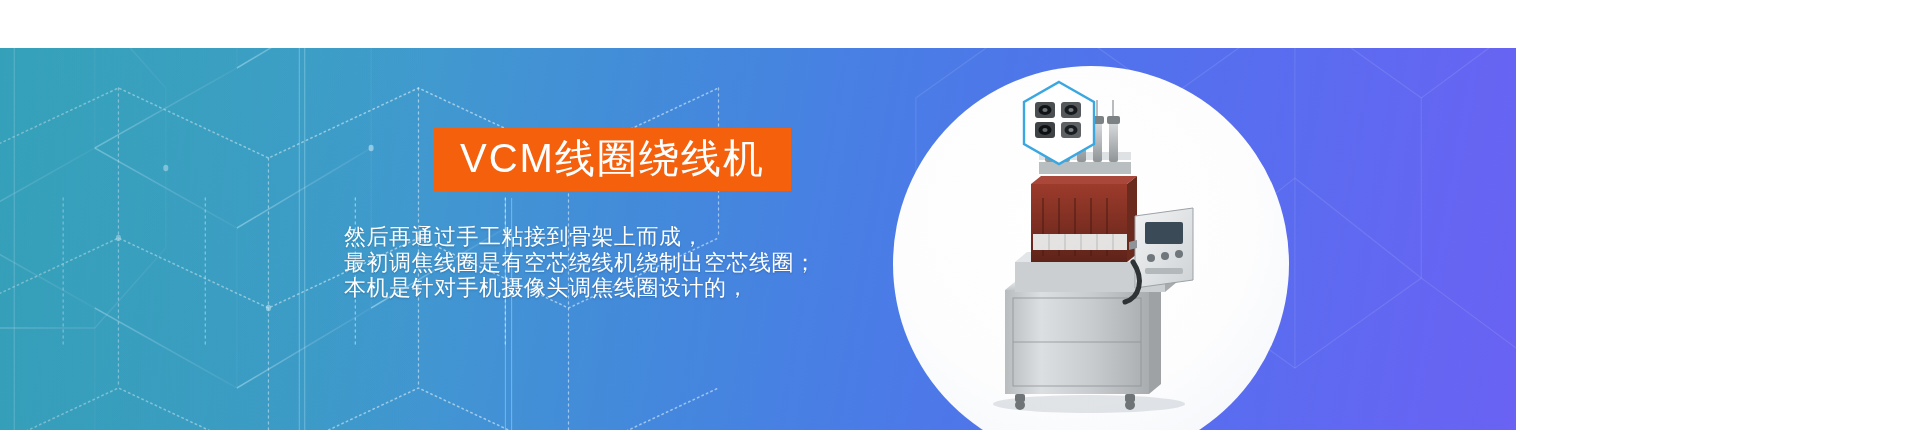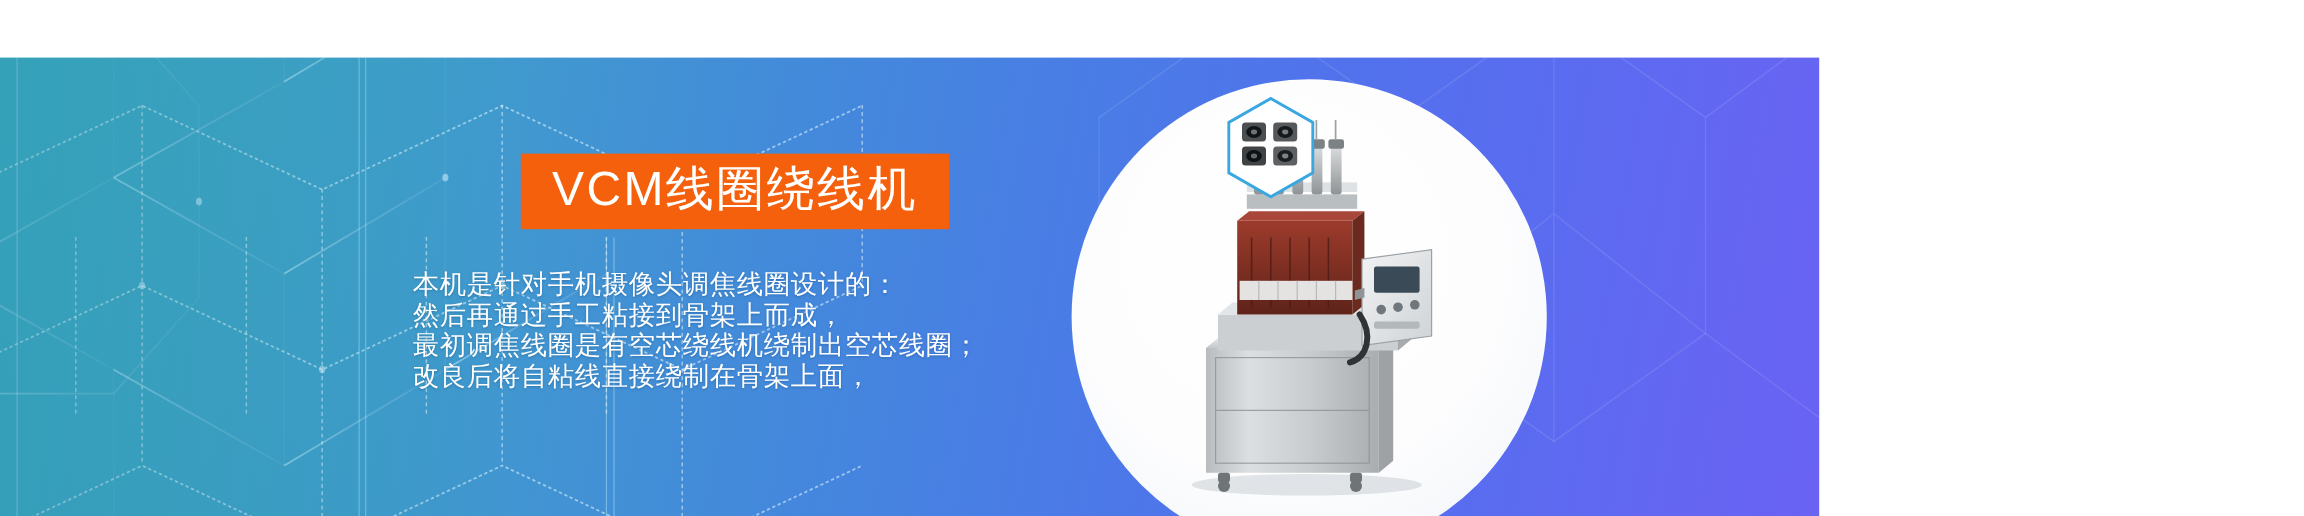--- a/index.html
+++ b/index.html
@@ -143,24 +143,23 @@
 
   <div class="leftwash"></div>
 
   <div class="content">
 
     <div class="title-box">
       <div class="title">VCM线圈绕线机</div>
     </div>
 
     <div class="body-text">
-      <span class="ln">本机是针对手机摄像头调焦线圈设计的：</span>
       <span class="ln">然后再通过手工粘接到骨架上而成，</span>
       <span class="ln">最初调焦线圈是有空芯绕线机绕制出空芯线圈；</span>
-      <span class="ln">改良后将自粘线直接绕制在骨架上面，</span>
+      <span class="ln">本机是针对手机摄像头调焦线圈设计的，</span>
     </div>
   </div>
 
   <div class="photo-wrap">
     <div class="circle">
 
       <svg class="machine" viewBox="0 0 396 396" xmlns="http://www.w3.org/2000/svg">
         <defs>
           <linearGradient id="grayBody" x1="0" y1="0" x2="1" y2="0">
             <stop offset="0" stop-color="#b9bcbe"></stop>

